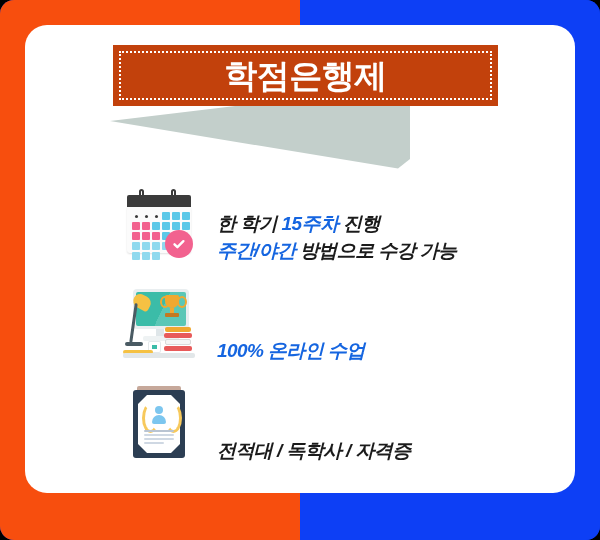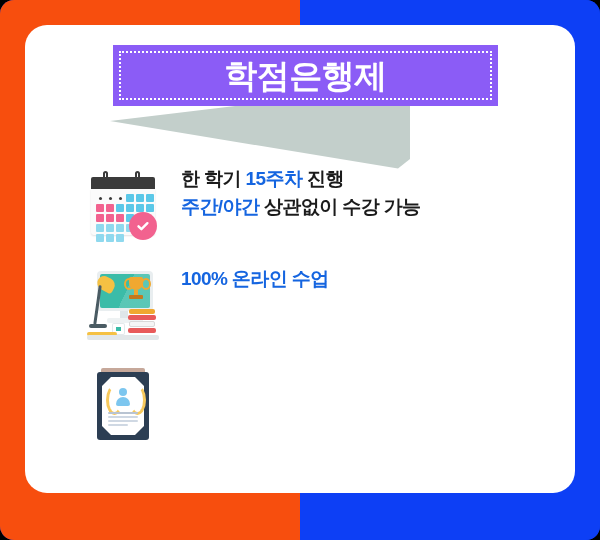--- a/index.html
+++ b/index.html
@@ -61,21 +61,21 @@
     height: 95px;
     background: #c3cfcb;
     clip-path: polygon(0% 38%, 100% 0%, 100% 78%, 96% 88%);
   }
   .banner {
     position: absolute;
     left: 88px;
     top: 20px;
     width: 385px;
     height: 61px;
-    background: #8b5cf6;
+    background: #c2410c;
     box-sizing: border-box;
   }
   .banner-dots {
     position: absolute;
     left: 6px; top: 6px; right: 6px; bottom: 6px;
     border: 2px dotted #ffffff;
     box-sizing: border-box;
     pointer-events: none;
   }
   .banner-title {
@@ -94,24 +94,25 @@
 
   
   .rows {
     position: absolute;
     left: 0;
     top: 140px;
     width: 550px;
   }
   .row {
     display: flex;
-    align-items: flex-start;
+    align-items: flex-end;
     height: 100px;
-    padding-left: 62px;
+    padding-left: 98px;
     box-sizing: border-box;
+    font-style: italic;
   }
   .row-icon {
     width: 72px;
     height: 82px;
     flex: 0 0 72px;
     position: relative;
   }
   .row-text {
     margin-left: 22px;
     color: #1b1b1b;
@@ -457,21 +458,21 @@
             </div>
             <div class="cal-check">
               <svg width="16" height="16" viewBox="0 0 16 16" aria-hidden="true">
                 <path d="M3.5 8.3 L6.4 11.2 L12.4 5.2" fill="none" stroke="#ffffff" stroke-width="2.4" stroke-linecap="round" stroke-linejoin="round"></path>
               </svg>
             </div>
           </div>
         </div>
         <div class="row-text">
           <span class="line"><span>한 학기 </span><span class="hl">15주차</span><span> 진행</span></span>
-          <span class="line line-strong"><span></span><span class="hl">주간/야간</span><span> 상관없이 수강 가능</span></span>
+          <span class="line line-strong"><span></span><span class="hl">주간/야간</span><span> 방법으로 수강 가능</span></span>
         </div>
       </div>
 
       <div class="row">
         <div class="row-icon">
           <div class="desk">
             <div class="mon-frame"></div>
             <div class="mon-screen">
               <div class="mon-gloss"></div>
             </div>
@@ -513,18 +514,19 @@
             <div class="laurel r"></div>
             <div class="cert-avatar-head"></div>
             <div class="cert-avatar-body"></div>
             <div class="cert-line l1"></div>
             <div class="cert-line l2"></div>
             <div class="cert-line l3"></div>
             <div class="cert-line l4"></div>
           </div>
         </div>
         <div class="row-text">
+          <span class="line"><span>전적대 / 독학사 / 자격증</span></span>
         </div>
       </div>
 
     </div>
   </div>
 </div>
 
 </body></html>

